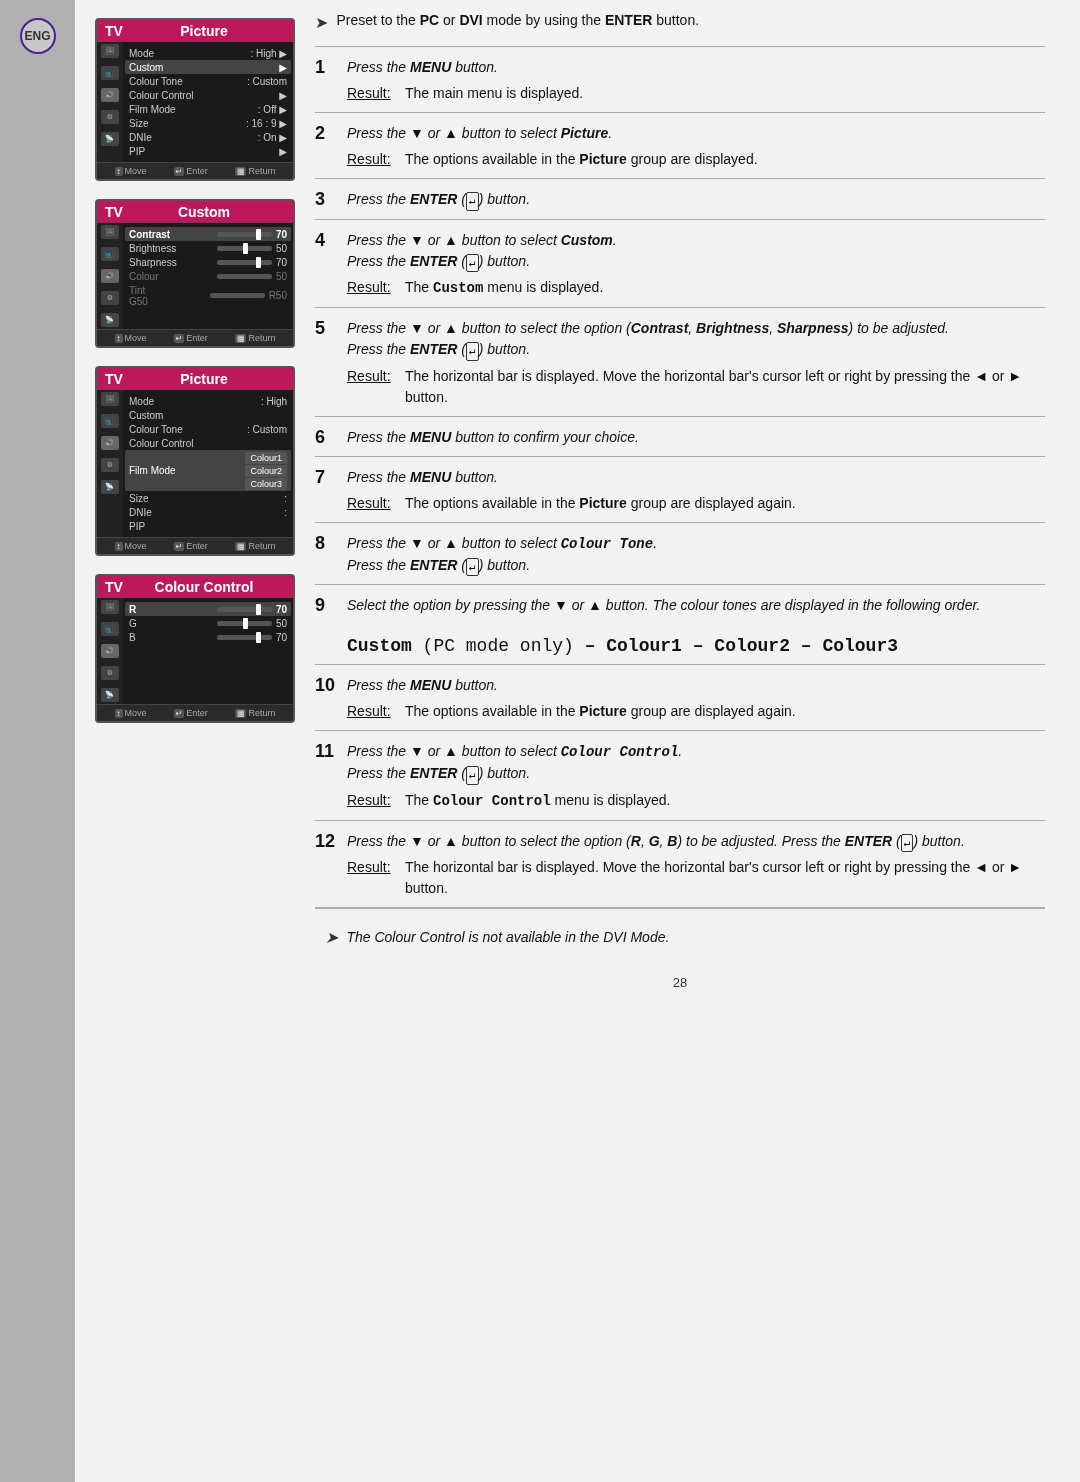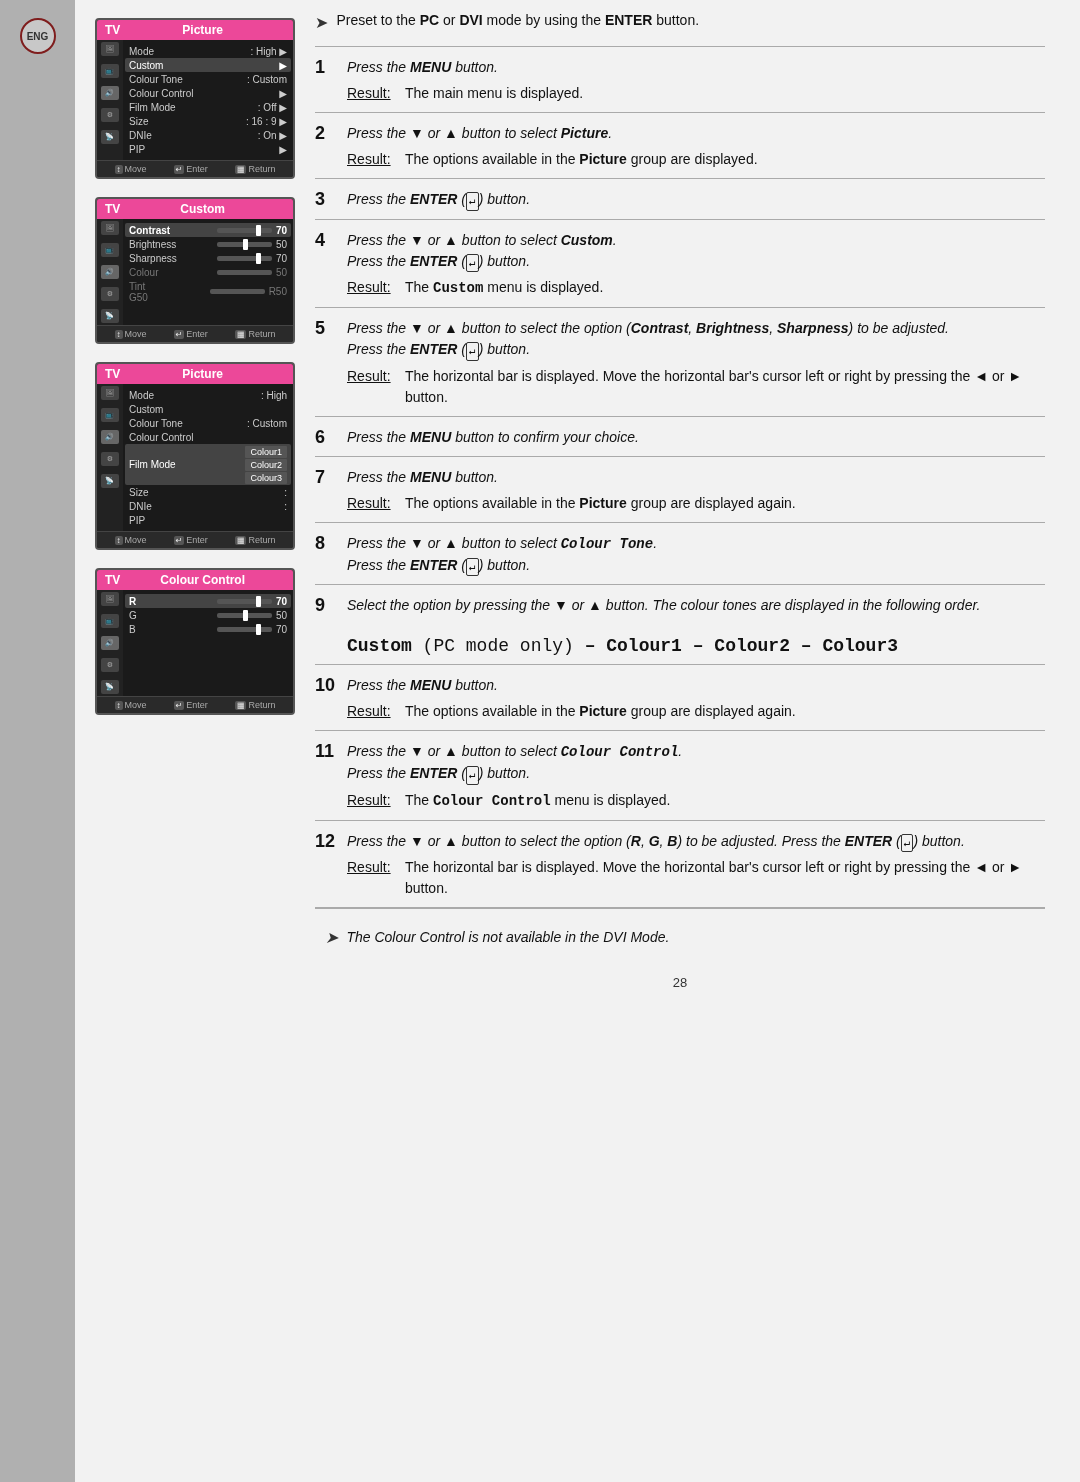--- a/index.html
+++ b/index.html
@@ -17,29 +17,29 @@
     .left-sidebar {
       width: 75px;
       min-height: 1482px;
       background: #b0b0b0;
       display: flex;
       flex-direction: column;
       align-items: center;
       padding-top: 18px;
     }
     .eng-badge {
-      border: 2px solid #7f1d1d;
+      border: 2px solid #4c1d95;
       border-radius: 50%;
       width: 36px;
       height: 36px;
       display: flex;
       align-items: center;
       justify-content: center;
       background: #c8c8c8;
-      font-size: 10px;
+      font-size: 12px;
       font-weight: bold;
       color: #333;
     }
 
     
     .main-content {
       flex: 1;
       background: #f2f2f2;
       padding: 0;
       display: flex;
@@ -145,25 +145,25 @@
     
     .tv-menu {
       background: #1a1a1a;
       border: 2px solid #555;
       border-radius: 4px;
       color: #eee;
       font-size: 10.5px;
       overflow: hidden;
     }
     .tv-menu-header {
-      background: #ec4899;
+      background: #be185d;
       display: flex;
       justify-content: space-between;
       padding: 3px 8px;
-      font-size: 12px;
+      font-size: 14px;
       color: #ddd;
     }
     .tv-menu-header .tv-label {
       font-weight: bold;
       color: #fff;
     }
     .tv-menu-header .menu-title {
       font-weight: bold;
       color: #fff;
     }

